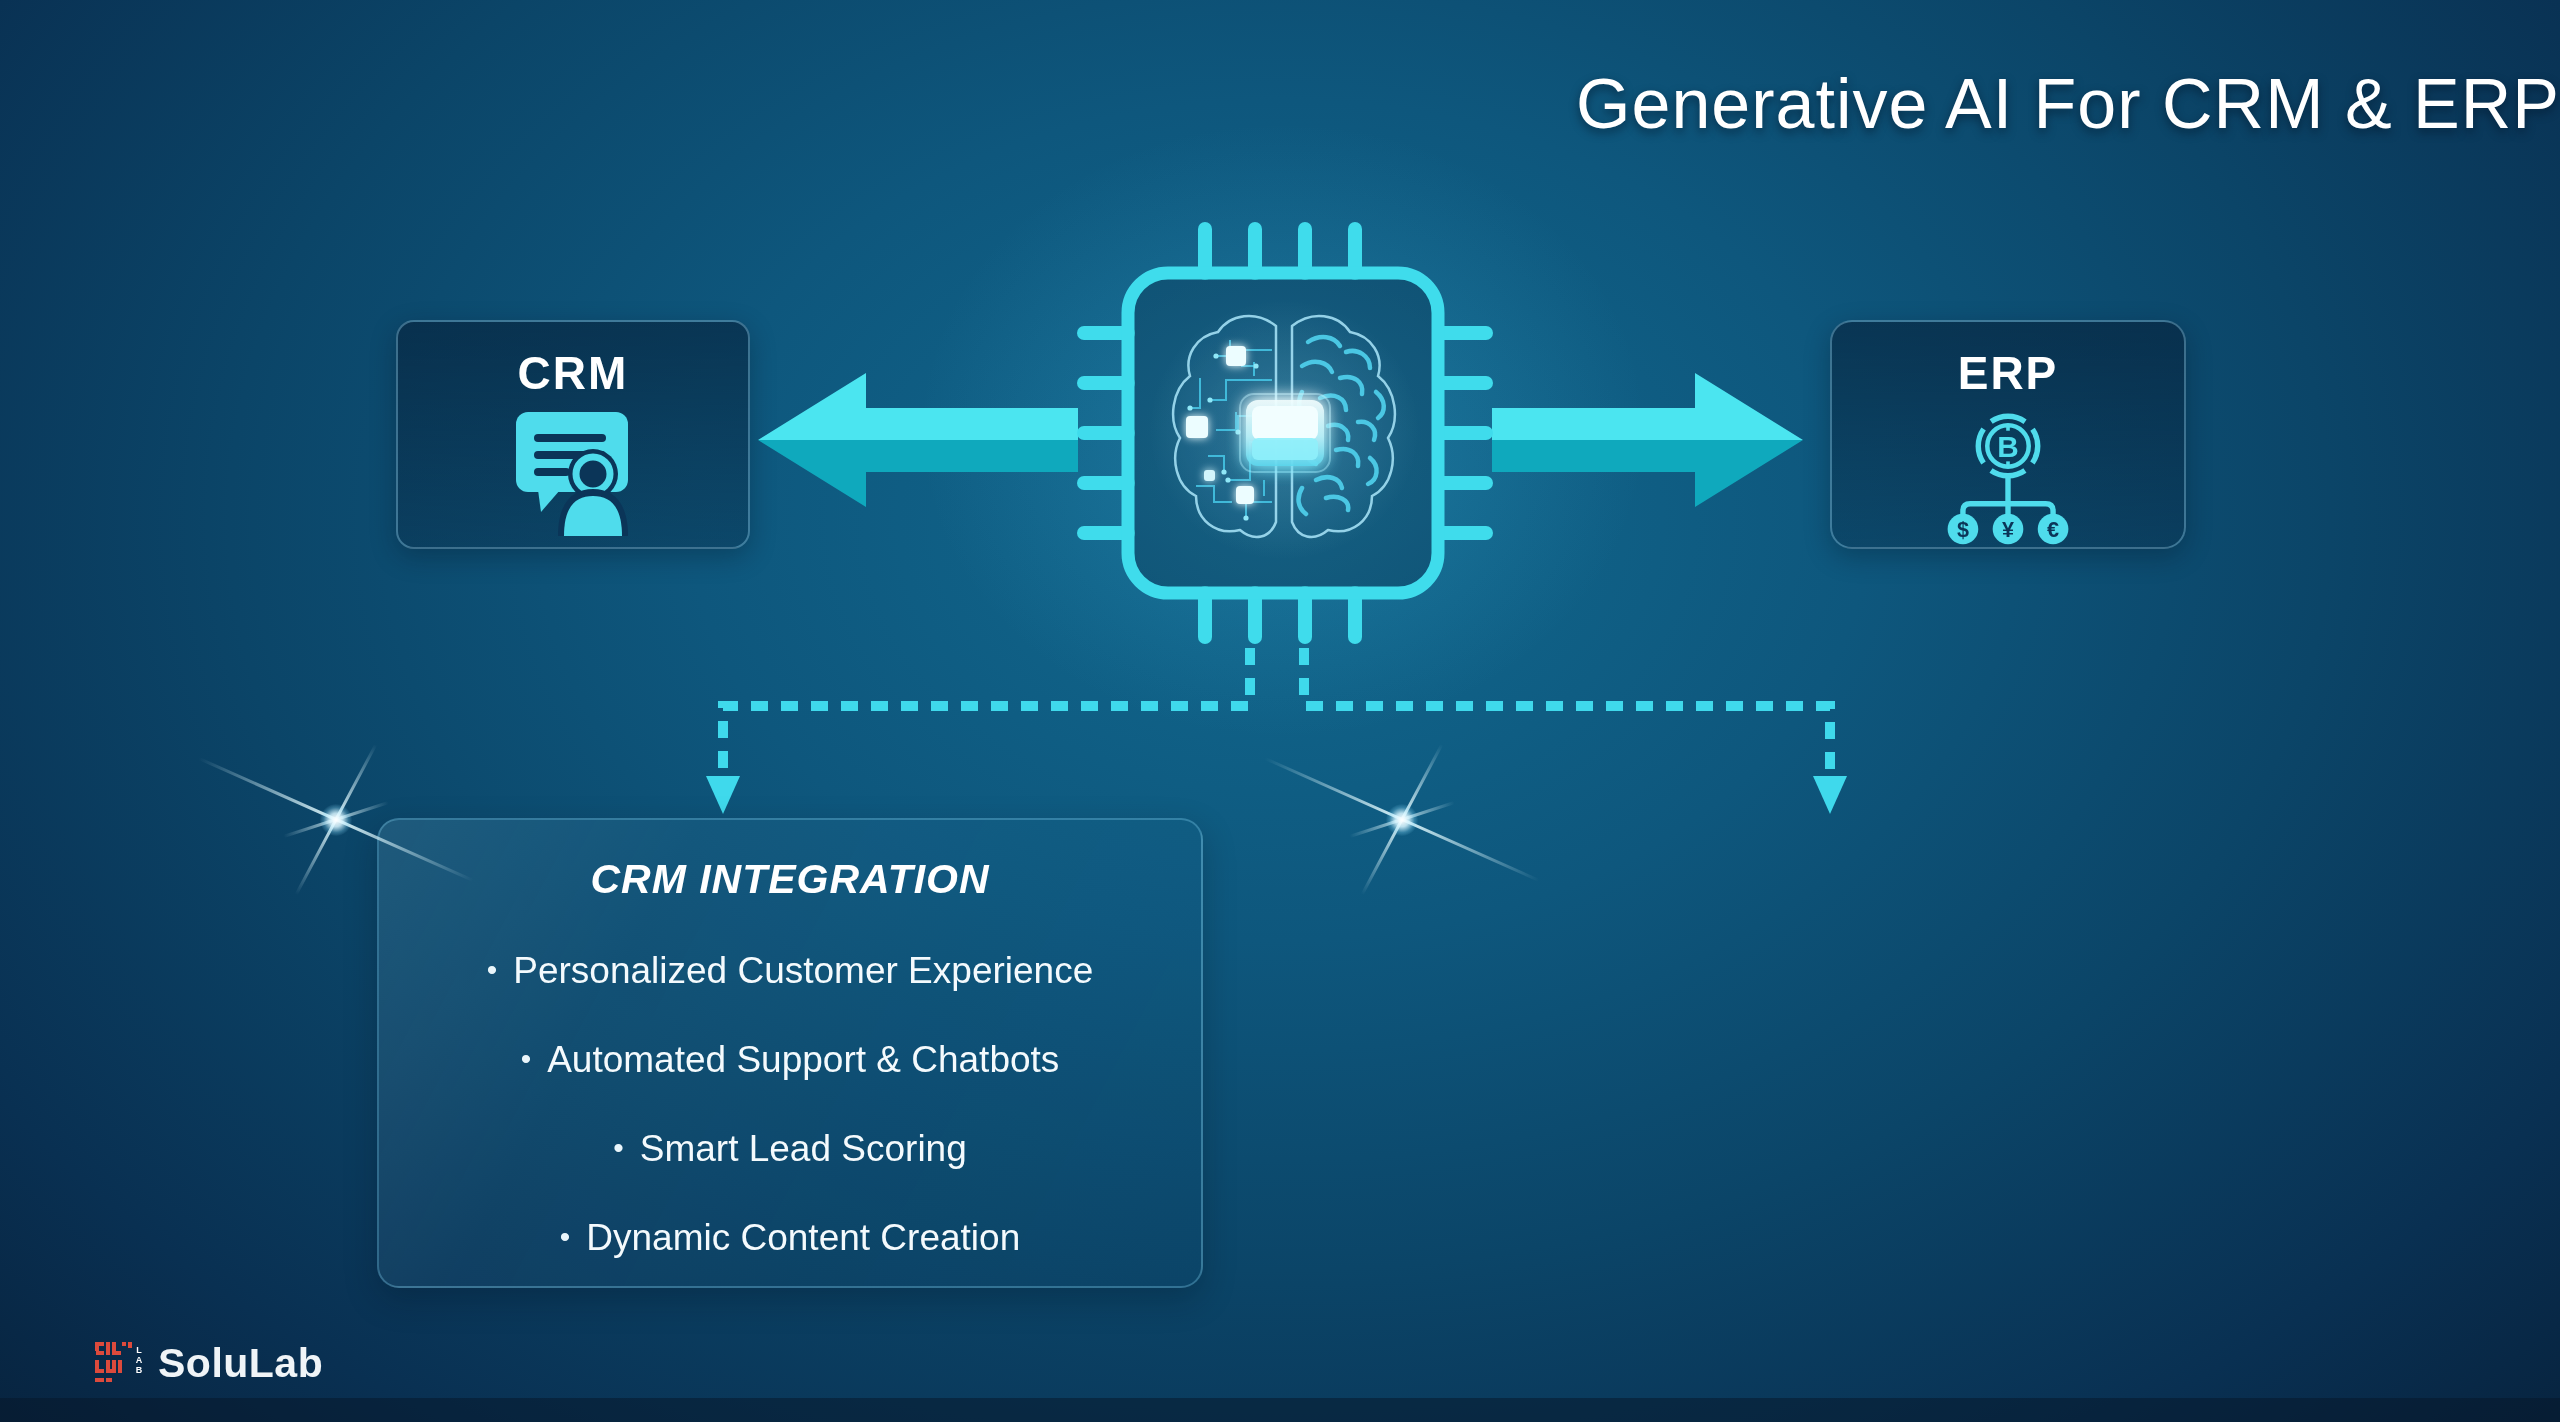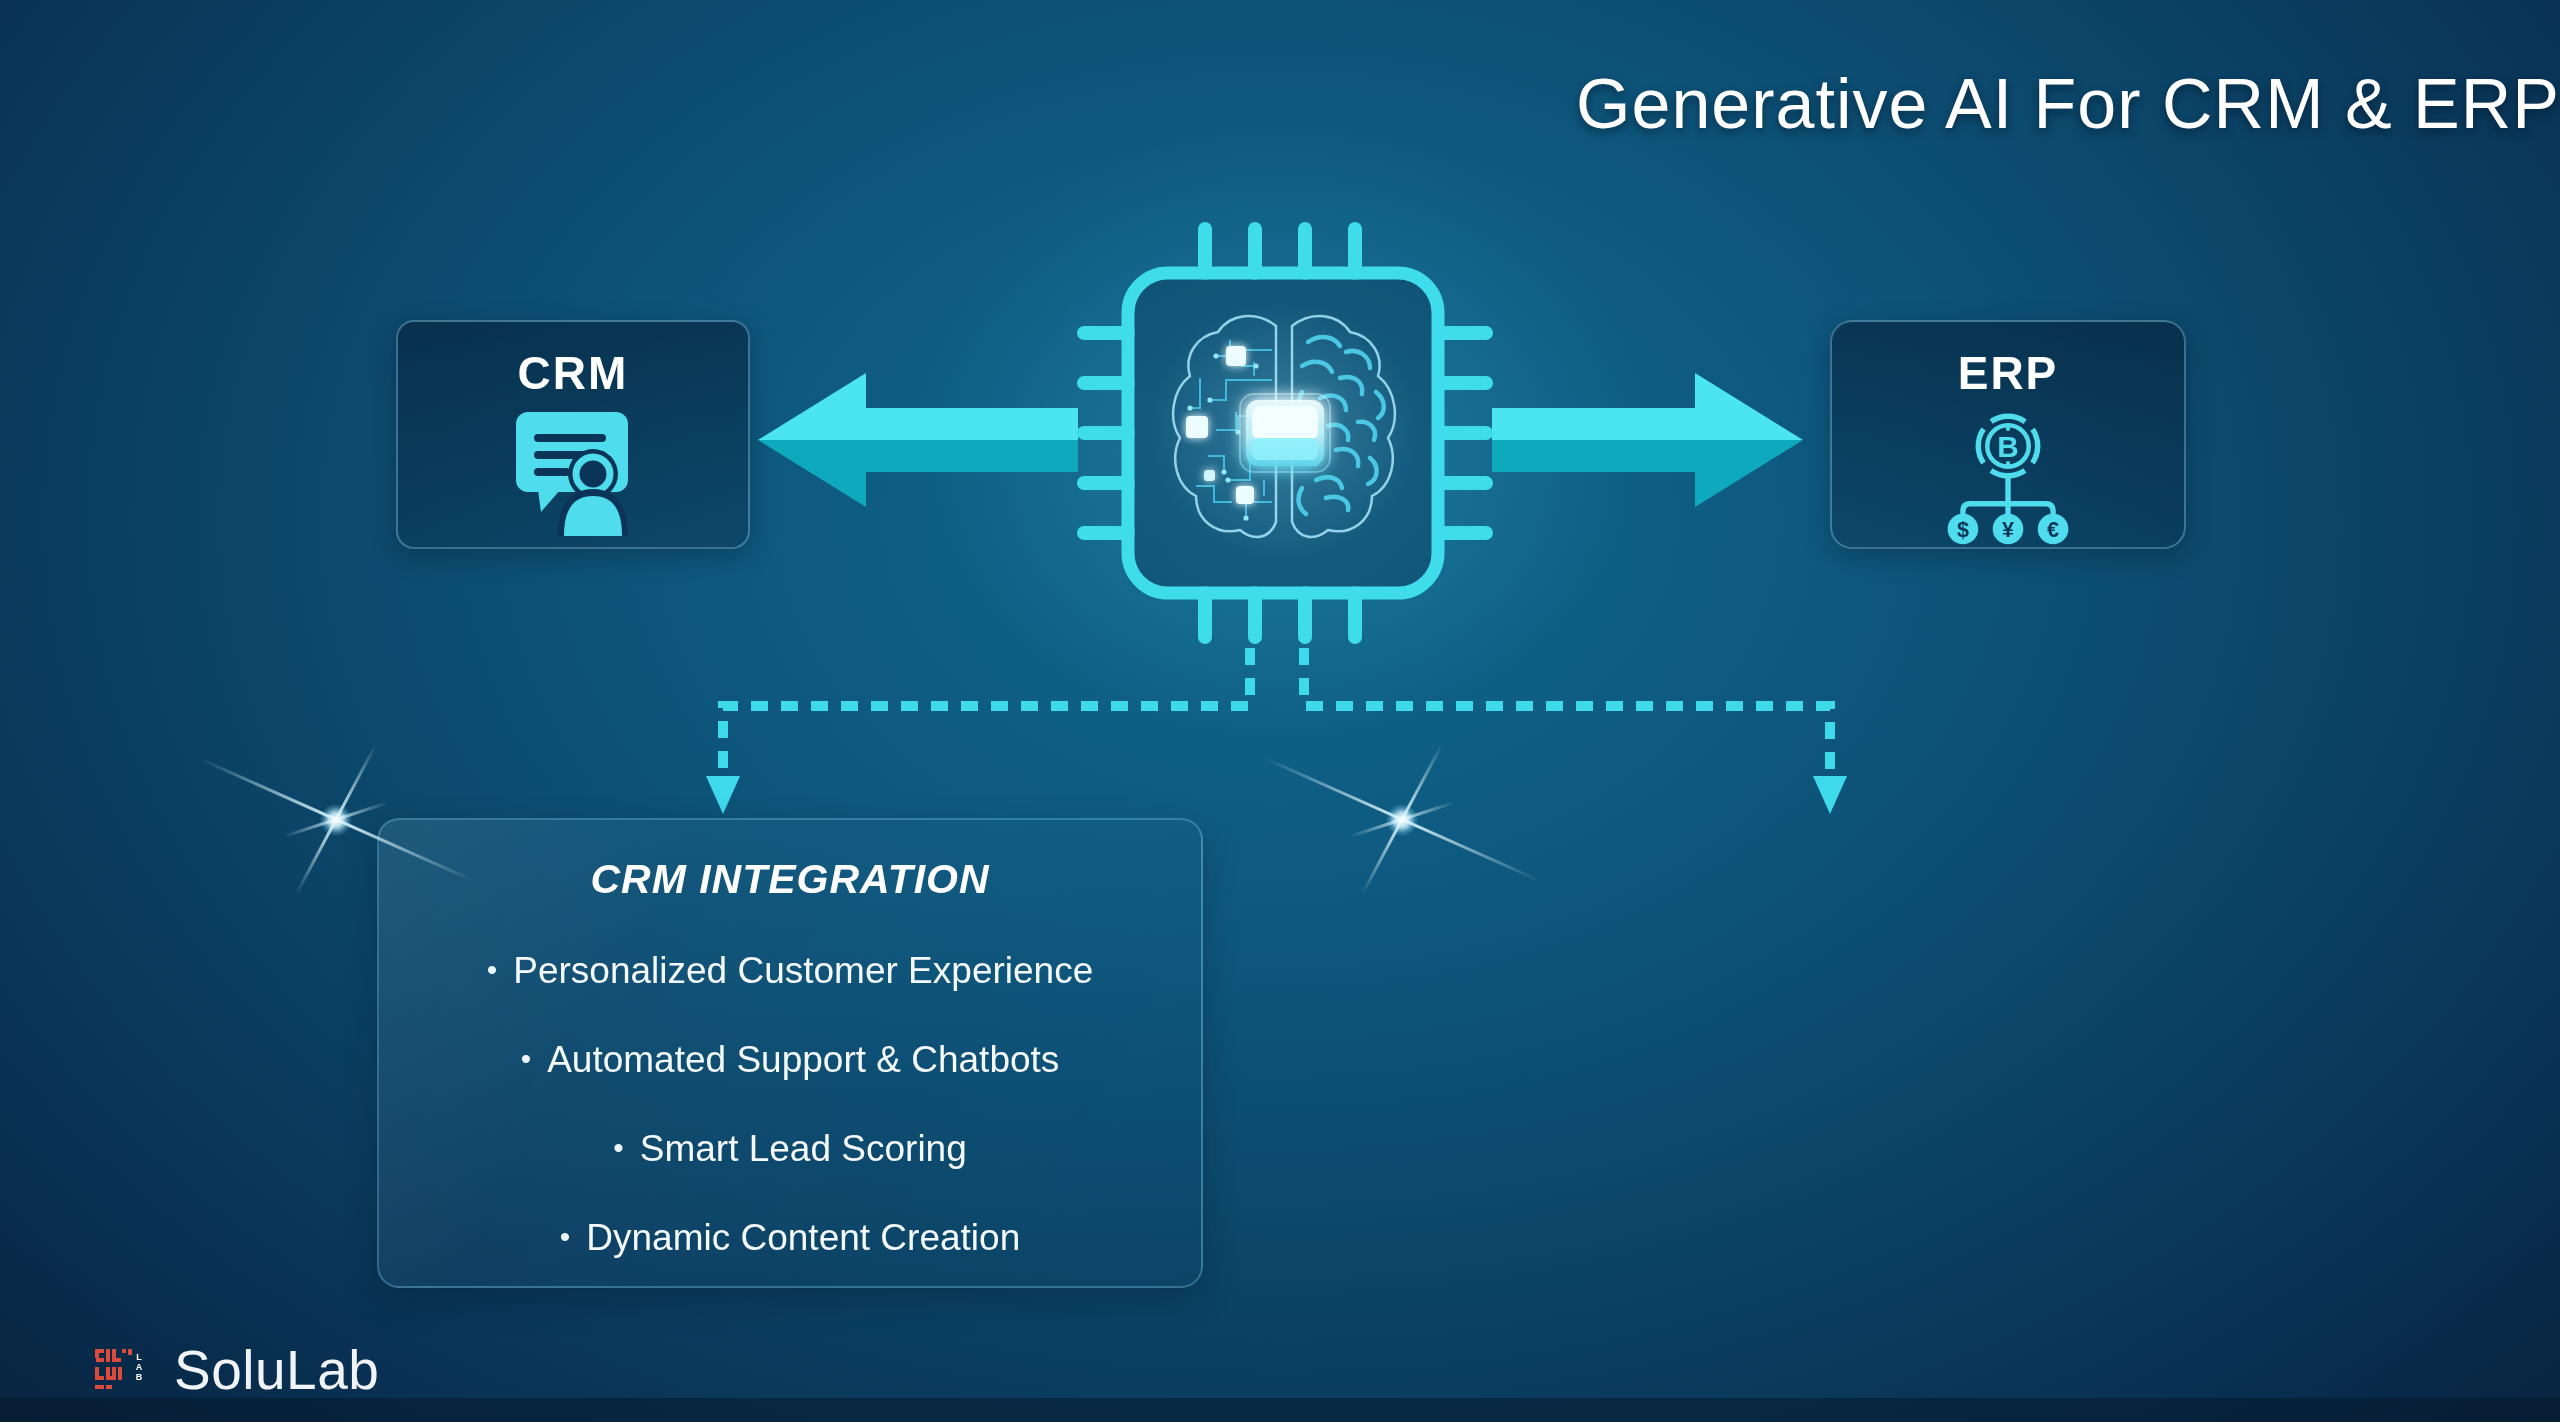--- a/index.html
+++ b/index.html
@@ -56,21 +56,21 @@
   .sparkle .r1{width:300px;left:-150px;top:-2px;transform:rotate(24deg);}
   .sparkle .r2{width:170px;left:-85px;top:-2px;transform:rotate(-62deg);}
   .sparkle .r3{width:110px;left:-55px;top:-2px;transform:rotate(-18deg);opacity:.8;}
   .sparkle .core{position:absolute;left:-16px;top:-16px;width:32px;height:32px;border-radius:50%;
     background:radial-gradient(circle,#ffffff 0%, rgba(215,245,255,.85) 30%, rgba(140,220,250,.3) 55%, transparent 72%);}
   
   .footer{position:absolute;left:94px;top:1338px;display:flex;align-items:center;gap:16px;}
   .logo-mark{position:relative;width:48px;height:50px;}
   .logo-lab{position:absolute;right:-1px;top:7px;writing-mode:vertical-rl;text-orientation:upright;
     font-size:9px;letter-spacing:0;color:#fff;font-weight:bold;line-height:9px;}
-  .brand-text{font-size:55px;font-weight:400;color:#f0f4f7;letter-spacing:.5px;margin-left:16px;}
+  .brand-text{font-size:41px;font-weight:700;color:#f0f4f7;letter-spacing:.5px;}
   .bottom-strip{position:absolute;left:0;right:0;bottom:0;height:24px;background:rgba(6,22,40,.5);}
 </style>
 </head>
 <body>
 
 <div class="canvas">
 
   <div class="main-title">Generative AI For CRM &amp; ERP</div>
 
   <div class="top-card crm">

